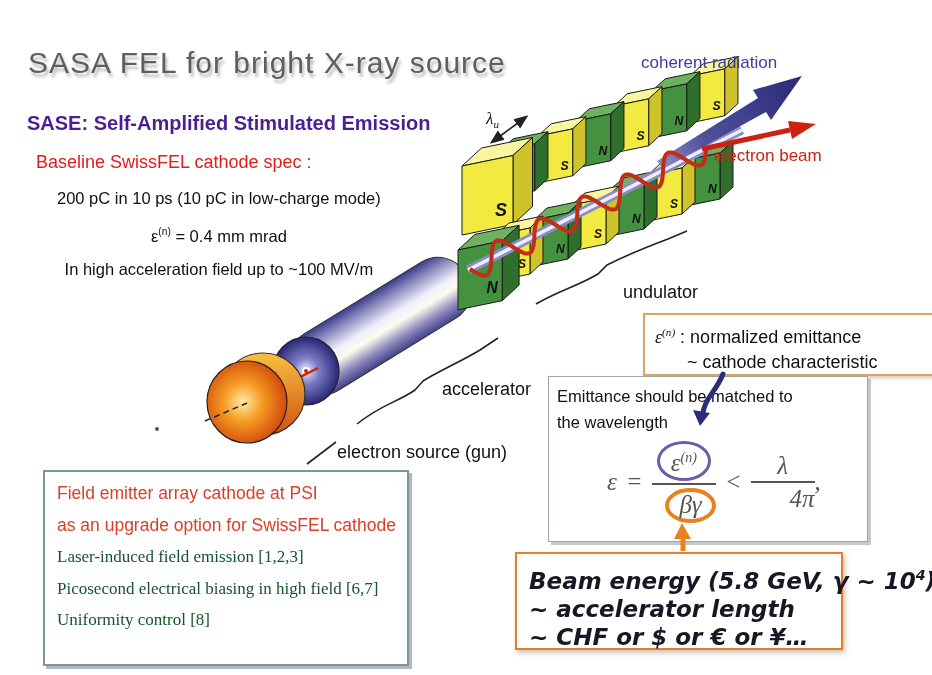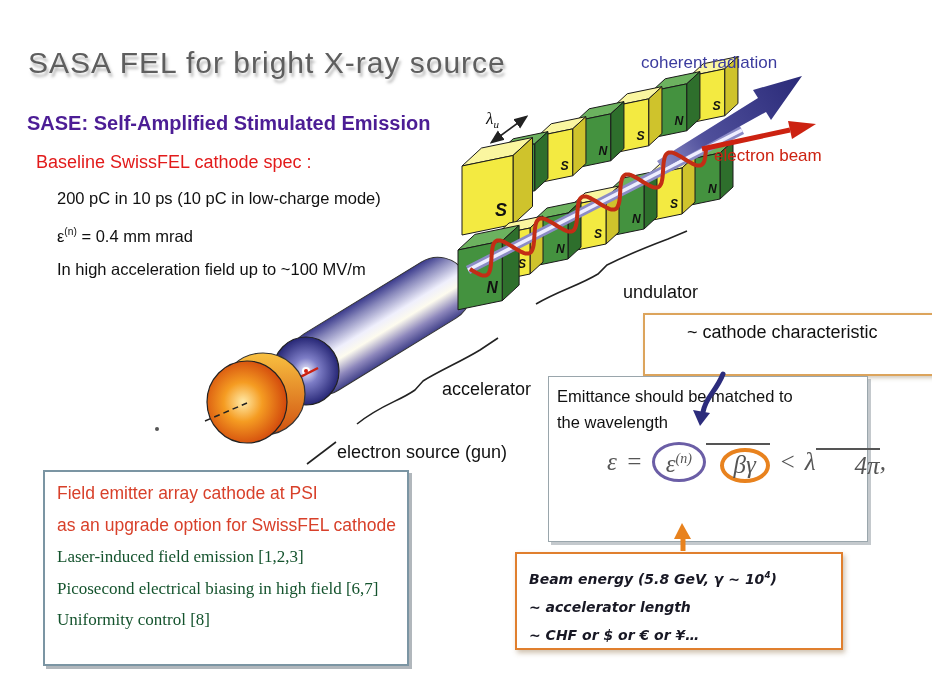--- a/index.html
+++ b/index.html
@@ -13,50 +13,50 @@
     left:28px;top:46px;font-size:30px;color:#5e5e5e;letter-spacing:1px;font-weight:500;
     text-shadow:2px 4px 3px rgba(130,130,130,0.55);
   }
   .subtitle{left:27px;top:112px;font-size:20px;font-weight:bold;color:#4c1d95;}
   .spec-heading{left:36px;top:152px;font-size:18px;color:#e21b1b;}
   .spec-lines{left:57px;top:182px;font-size:16.5px;color:#101010;line-height:33px;white-space:nowrap;}
   sup{font-size:0.62em;}
   
   #diagram-svg{left:0;top:0;z-index:1;}
   #overlay-svg{left:0;top:0;z-index:6;pointer-events:none;}
-  .txt-layer{z-index:2;}
+  .txt-layer{z-index:2;text-align:center;}
   
   .box{position:absolute;background:#ffffff;z-index:3;}
   .norm-box{
     left:643px;top:313px;width:278px;height:54px;border:2px solid #dca45c;
     box-shadow:2px 2px 4px rgba(120,100,60,0.35);padding:5px 10px 0 10px;
     font-size:18px;color:#111;line-height:25px;white-space:nowrap;
   }
   .norm-box .eps{font-family:"Liberation Serif",serif;font-style:italic;}
   .norm-box .indent{padding-left:32px;}
   .emit-box{
     left:548px;top:376px;width:302px;height:152px;border:1.5px solid #9aa6ac;
     box-shadow:3px 3px 0 rgba(125,135,145,0.45);padding:6px 8px;
     font-size:16.5px;color:#111;line-height:26px;
   }
   .formula{
     display:inline-flex;align-items:center;margin-left:50px;margin-top:6px;
     font-family:"Liberation Serif",serif;font-style:italic;font-size:25px;color:#555;
   }
   .formula .gap{padding:0 9px;}
-  .frac{display:inline-flex;flex-direction:row;align-items:center;}
+  .frac{display:inline-flex;flex-direction:column;align-items:center;}
   .frac .den-wrap{border-top:2px solid #555;padding-top:3px;margin-top:2px;min-width:64px;text-align:right;}
   .circ-purple{display:inline-block;border:3.5px solid #6b5ea6;border-radius:50%;padding:1px 11px 2px 11px;}
   .circ-orange{display:inline-block;border:4px solid #e8821e;border-radius:50%;padding:0 10px 1px 10px;}
   .f-sup{font-size:14px;vertical-align:super;}
   .beam-box{
     left:515px;top:552px;width:300px;height:80px;border:2.5px solid #e07f2e;
     box-shadow:2px 3px 5px rgba(150,120,80,0.45);padding:7px 12px;
     font-family:"DejaVu Sans",sans-serif;font-style:italic;font-weight:600;
-    font-size:14px;color:#181824;line-height:28px;white-space:nowrap;
+    font-size:23px;color:#181824;line-height:28px;white-space:nowrap;
   }
   .field-box{
     left:43px;top:470px;width:338px;height:180px;border:2px solid #7b95a3;
     box-shadow:3px 3px 0 rgba(100,112,122,0.5);padding:6px 12px;
     font-size:17px;line-height:31.5px;white-space:nowrap;
   }
   .field-box .red{color:#d8402a;font-size:17.5px;}
   .field-box .item{color:#14532d;font-family:Liberation Serif, serif;}
 </style>
 </head>
@@ -212,20 +212,21 @@
 <div class="abs txt-layer title">SASA FEL for bright X-ray source</div>
 <div class="abs txt-layer subtitle">SASE: Self-Amplified Stimulated Emission</div>
 <div class="abs txt-layer spec-heading">Baseline SwissFEL cathode spec :</div>
 <div class="abs txt-layer spec-lines">
   <div>200 pC in 10 ps (10 pC in low-charge mode)</div>
   <div><span>ε</span><sup>(n)</sup><span> = 0.4 mm mrad</span></div>
   <div>In high acceleration field up to ~100 MV/m</div>
 </div>
 
 <div class="box norm-box">
+  <div><span class="eps">ε</span><sup class="eps">(n)</sup><span> : normalized emittance</span></div>
   <div class="indent">~ cathode characteristic</div>
 </div>
 
 <div class="box emit-box">
   <div>Emittance should be matched to</div>
   <div>the wavelength</div>
   <div class="formula">
     <span>ε</span>
     <span class="gap">=</span>
     <span class="frac">

